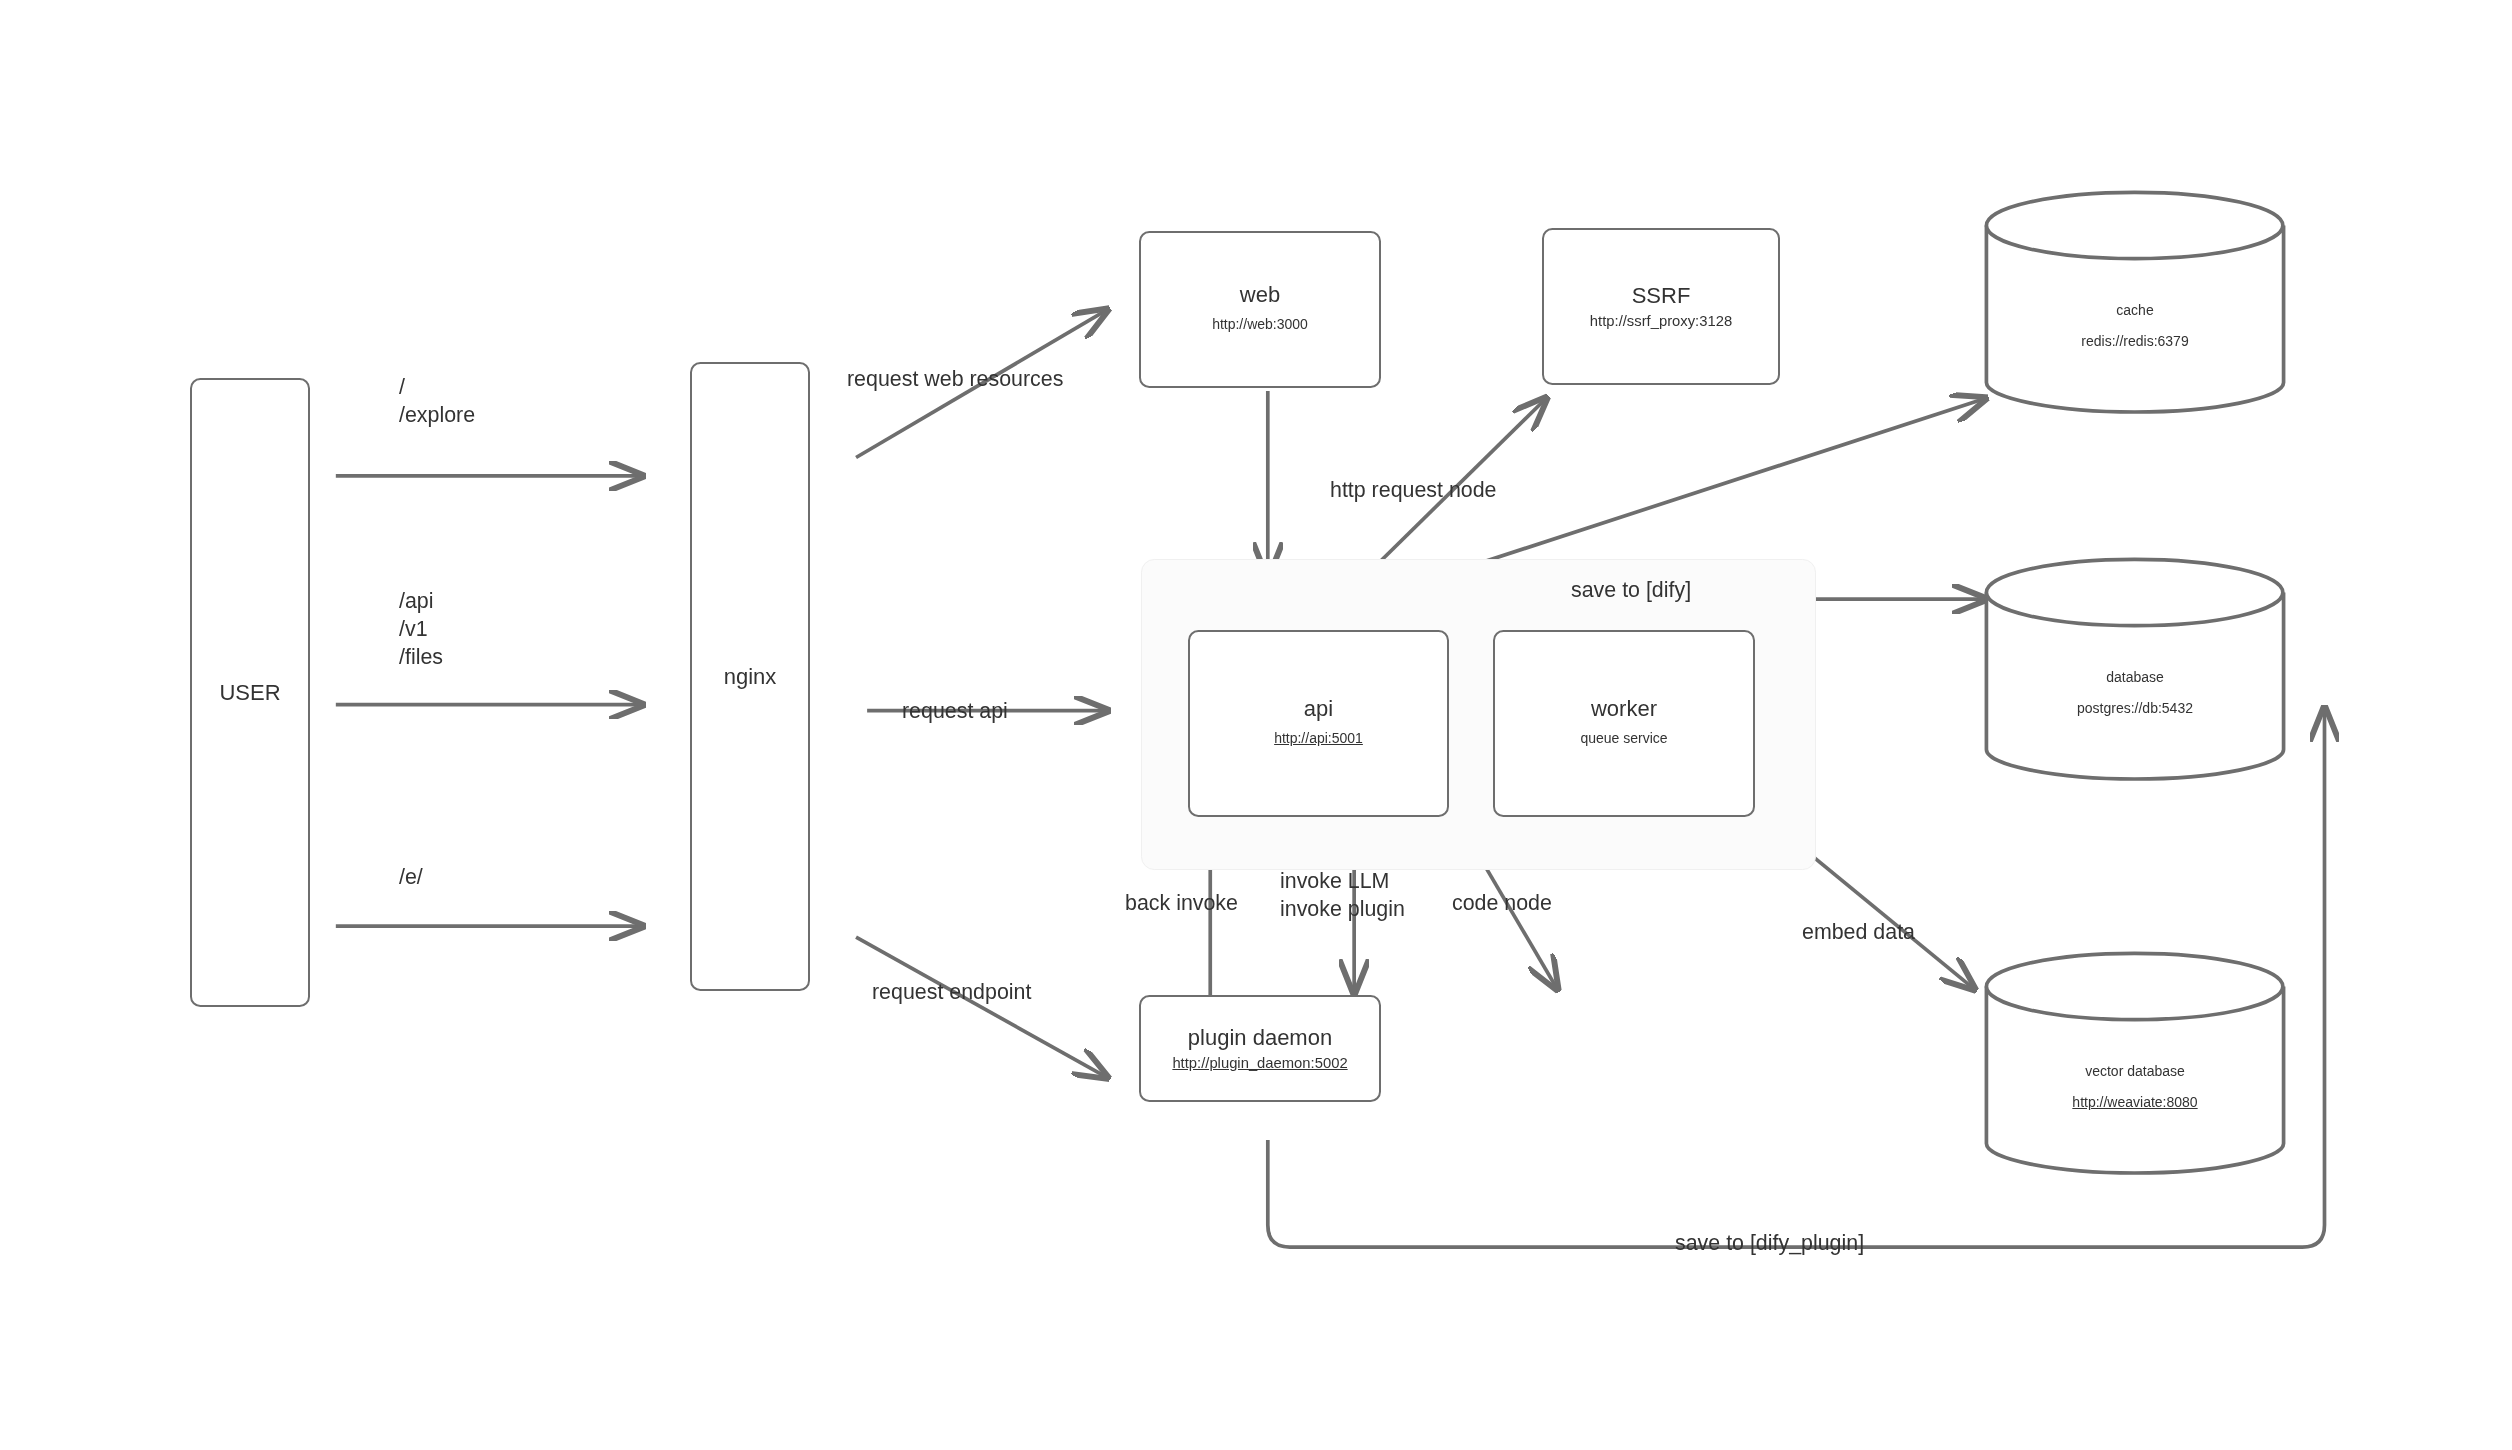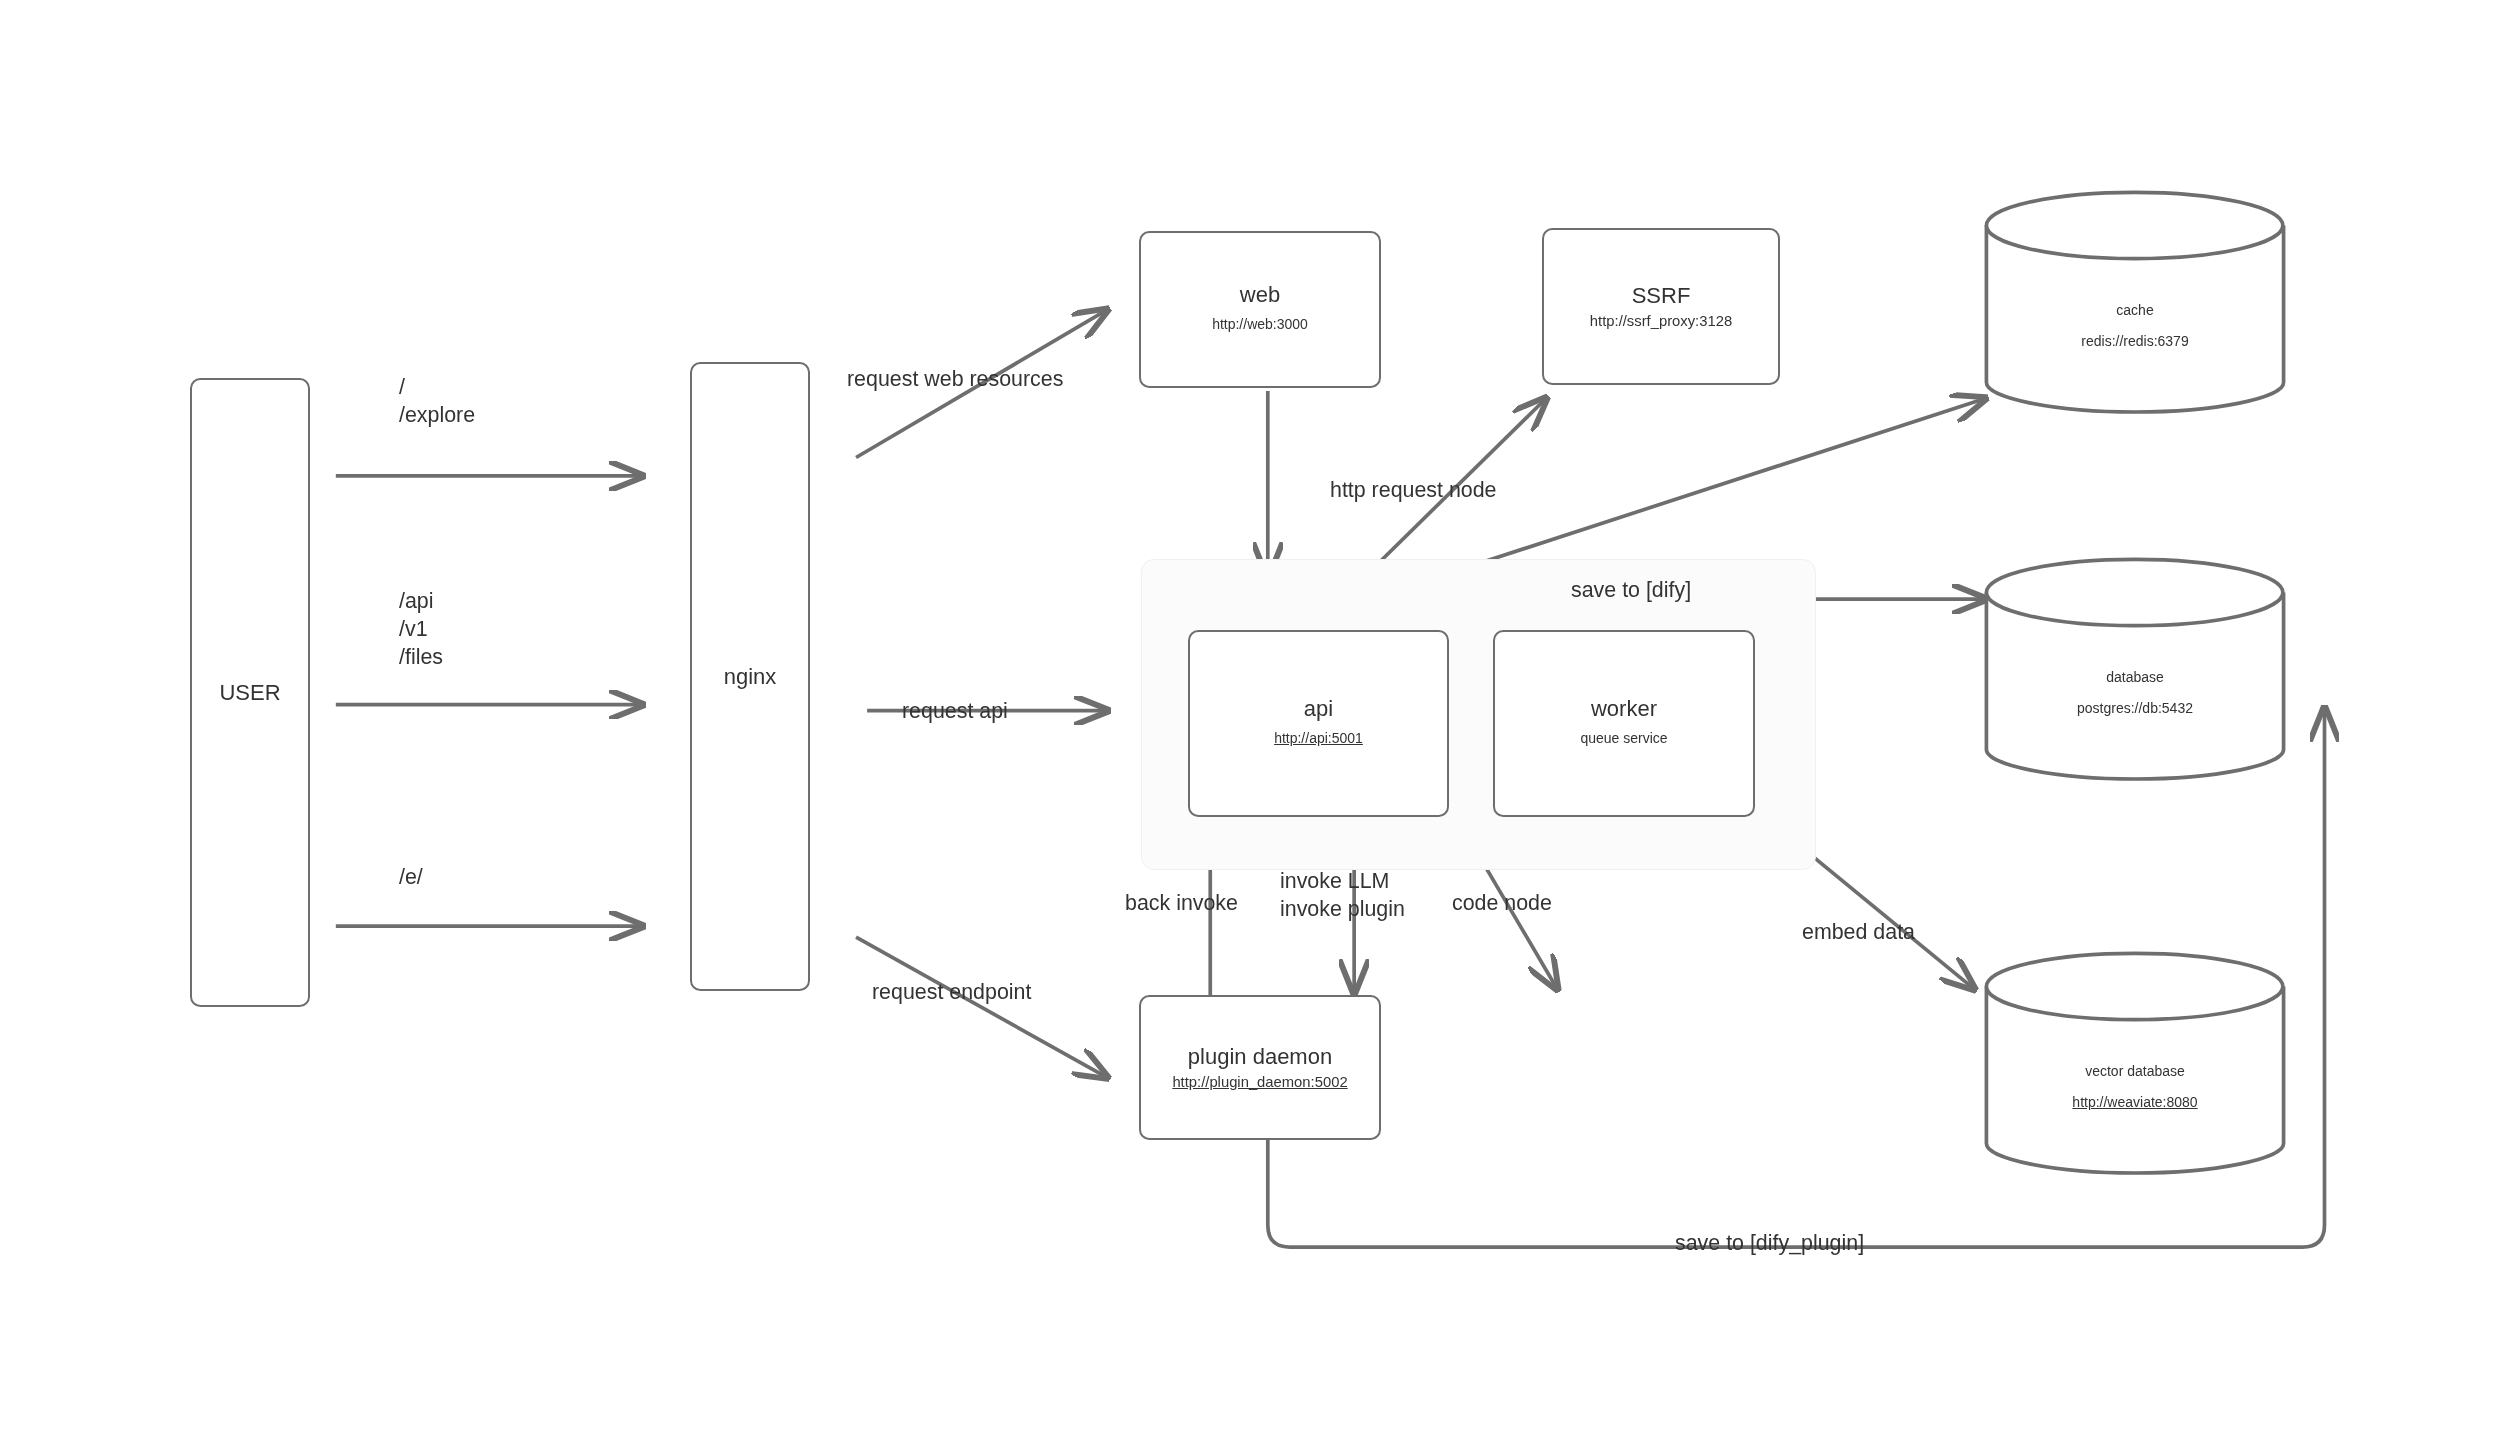--- a/index.html
+++ b/index.html
@@ -155,21 +155,21 @@
   <div class="node" style="left:1188px; top:630px; width:261px; height:187px;">
     <div class="line1">api</div>
     <div class="line2 underline">http://api:5001</div>
   </div>
 
   <div class="node" style="left:1493px; top:630px; width:262px; height:187px;">
     <div class="line1">worker</div>
     <div class="line2">queue service</div>
   </div>
 
-  <div class="node" style="left:1139px; top:995px; width:242px; height:145px;">
+  <div class="node" style="left:1139px; top:995px; width:242px; height:107px;">
     <div class="line1">plugin daemon</div>
     <div class="line2 small underline">http://plugin_daemon:5002</div>
   </div>
 
 
   <div class="db" style="left:1982px; top:187px; width:306px; height:234px;">
     <svg width="306" height="234" viewBox="0 0 415 317">
       <path d="M6,52 L6,265 C6,286 99,305 207,305 C316,305 409,286 409,265 L409,52" fill="#ffffff" stroke="#6e6e6e" stroke-width="5"></path>
       <ellipse cx="207" cy="52" rx="201" ry="45" fill="#ffffff" stroke="#6e6e6e" stroke-width="5"></ellipse>
     </svg>

